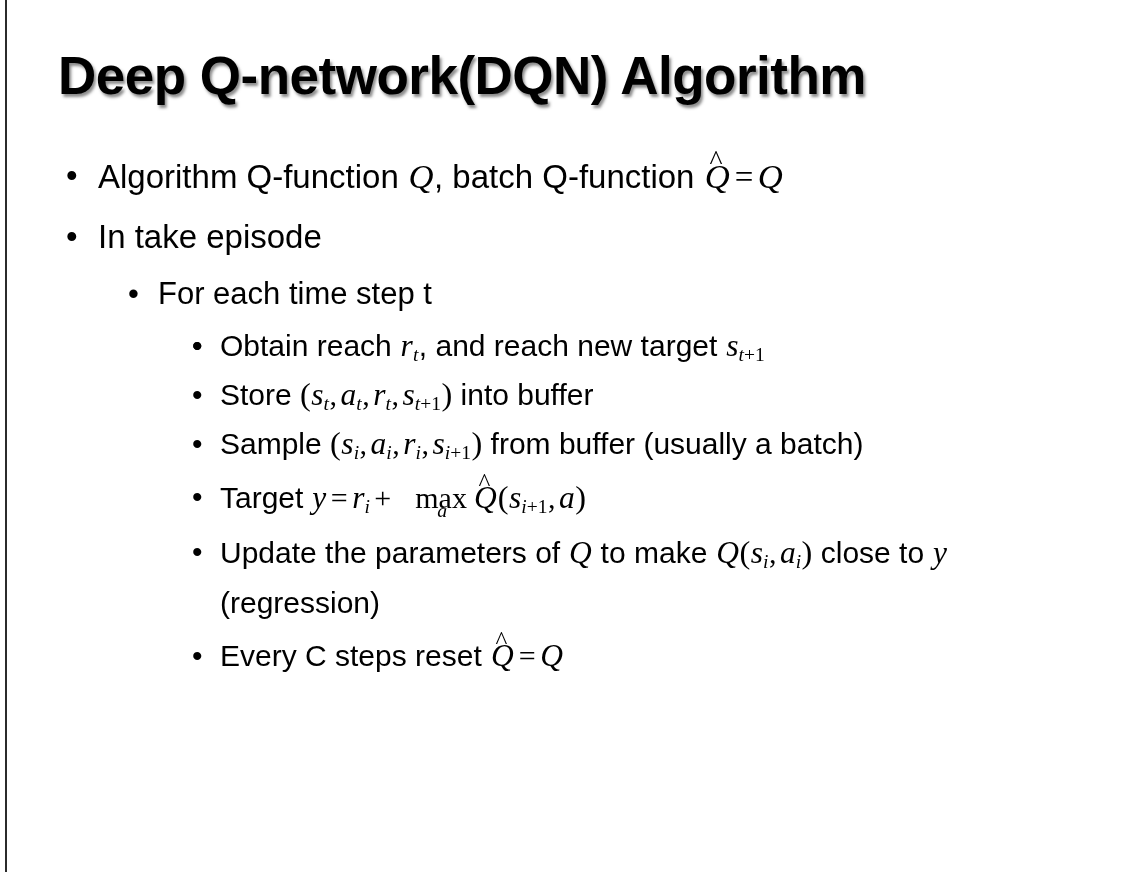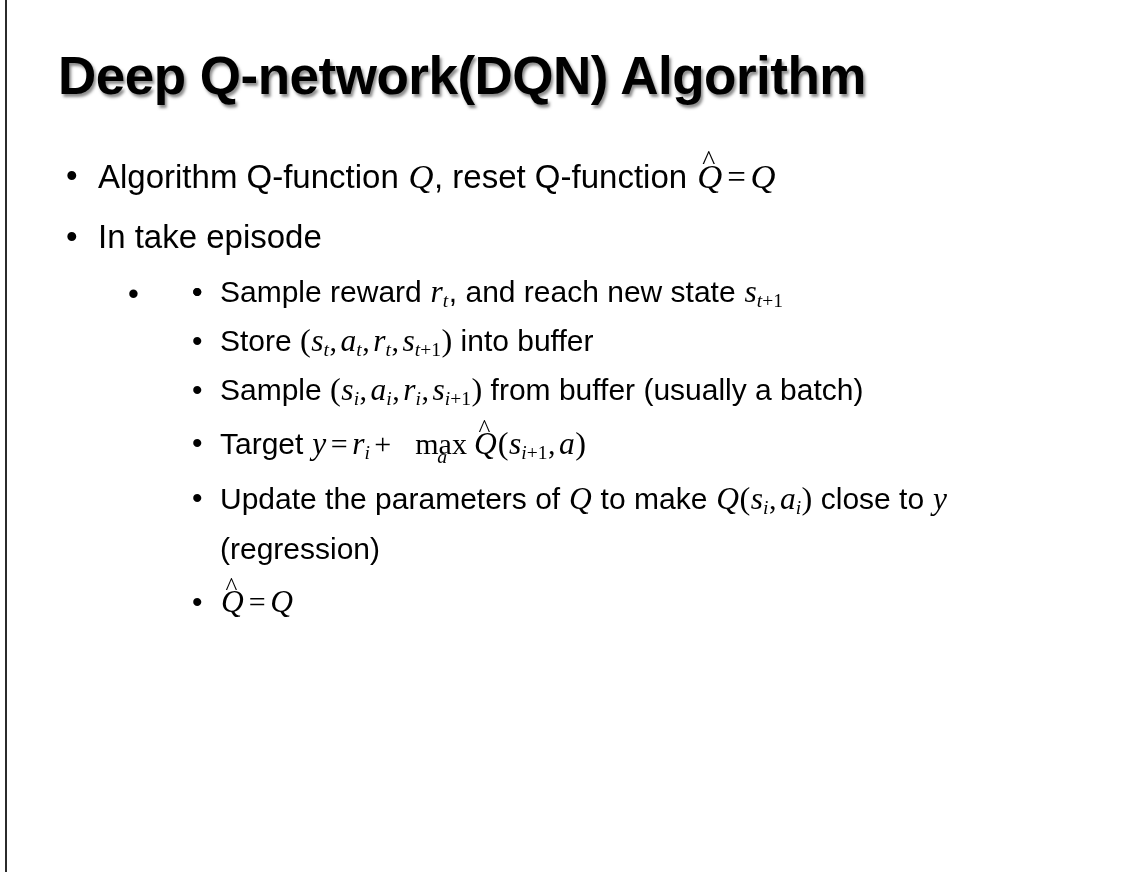--- a/index.html
+++ b/index.html
@@ -178,39 +178,40 @@
 <div class="slide">
 
   <div class="left-rule"></div>
 
   <div class="slide-title">Deep Q-network(DQN) Algorithm</div>
 
   <div class="body-area">
 
     <div class="bullet lvl1">
       <span class="dot">•</span>
-      <span class="btext"><span>Algorithm Q-function </span><span class="mi">Q</span><span>, reset Q-function </span><span class="hatq"><span class="hat">^</span><span>Q</span></span><span class="mo">=</span><span class="mi">Q</span></span>
+      <span class="btext"><span>Algorithm Q-function </span><span class="mi">Q</span><span>, batch Q-function </span><span class="hatq"><span class="hat">^</span><span>Q</span></span><span class="mo">=</span><span class="mi">Q</span></span>
     </div>
 
     <div class="bullet lvl1">
       <span class="dot">•</span>
       <span class="btext">In take episode</span>
     </div>
 
     <div class="bullet lvl2">
       <span class="dot">•</span>
+      <span class="btext">For each time step t</span>
     </div>
 
     <div class="bullet lvl3 tall">
       <span class="dot">•</span>
     </div>
 
     <div class="bullet lvl3">
       <span class="dot">•</span>
-      <span class="btext"><span>Sample reward </span><span class="mi"><span>r</span><sub class="sb">t</sub></span><span>, and reach new state </span><span class="mi"><span>s</span><sub class="sb"><span>t</span><span class="up">+1</span></sub></span></span>
+      <span class="btext"><span>Obtain reach </span><span class="mi"><span>r</span><sub class="sb">t</sub></span><span>, and reach new target </span><span class="mi"><span>s</span><sub class="sb"><span>t</span><span class="up">+1</span></sub></span></span>
     </div>
 
     <div class="bullet lvl3">
       <span class="dot">•</span>
       <span class="btext"><span>Store </span><span class="paren">(</span><span class="mi"><span>s</span><sub class="sb">t</sub></span><span class="comma">,</span><span class="mi"><span>a</span><sub class="sb">t</sub></span><span class="comma">,</span><span class="mi"><span>r</span><sub class="sb">t</sub></span><span class="comma">,</span><span class="mi"><span>s</span><sub class="sb"><span>t</span><span class="up">+1</span></sub></span><span class="paren">)</span><span> into buffer</span></span>
     </div>
 
     <div class="bullet lvl3">
       <span class="dot">•</span>
       <span class="btext"><span>Sample </span><span class="paren">(</span><span class="mi"><span>s</span><sub class="sb">i</sub></span><span class="comma">,</span><span class="mi"><span>a</span><sub class="sb">i</sub></span><span class="comma">,</span><span class="mi"><span>r</span><sub class="sb">i</sub></span><span class="comma">,</span><span class="mi"><span>s</span><sub class="sb"><span>i</span><span class="up">+1</span></sub></span><span class="paren">)</span><span> from buffer (usually a batch)</span></span>
@@ -221,17 +222,17 @@
       <span class="btext"><span>Target </span><span class="mi">y</span><span class="mo">=</span><span class="mi"><span>r</span><sub class="sb">i</sub></span><span class="mo">+</span><span class="bigop"><span>max</span><span class="lim">a</span></span><span class="hatq"><span class="hat">^</span><span>Q</span></span><span class="paren">(</span><span class="mi"><span>s</span><sub class="sb"><span>i</span><span class="up">+1</span></sub></span><span class="comma">,</span><span class="mi">a</span><span class="paren">)</span></span>
     </div>
 
     <div class="bullet lvl3 tall">
       <span class="dot">•</span>
       <span class="btext"><span>Update the parameters of </span><span class="mi">Q</span><span> to make </span><span class="mi">Q</span><span class="paren">(</span><span class="mi"><span>s</span><sub class="sb">i</sub></span><span class="comma">,</span><span class="mi"><span>a</span><sub class="sb">i</sub></span><span class="paren">)</span><span> close to </span><span class="mi">y</span><span> (regression)</span></span>
     </div>
 
     <div class="bullet lvl3" style="line-height:56px;">
       <span class="dot">•</span>
-      <span class="btext"><span class="hatq"><span class="hat">^</span><span>Q</span></span><span class="mo">=</span><span class="mi">Q</span></span>
+      <span class="btext"><span>Every C steps reset </span><span class="hatq"><span class="hat">^</span><span>Q</span></span><span class="mo">=</span><span class="mi">Q</span></span>
     </div>
 
   </div>
 </div>
 
 </body></html>

